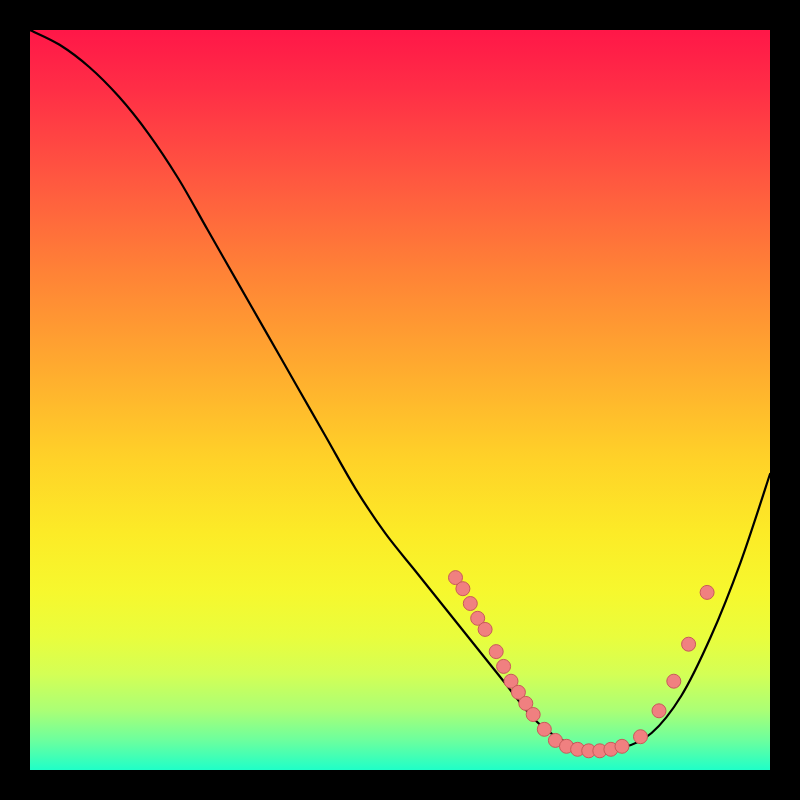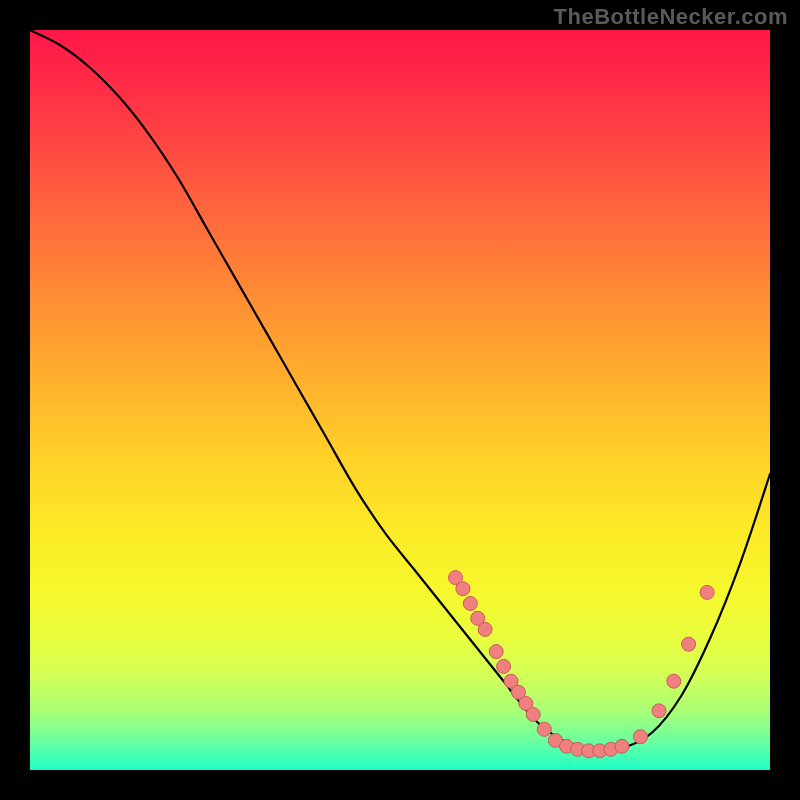--- a/index.html
+++ b/index.html
@@ -50,21 +50,20 @@
   svg.curve {
     position: absolute;
     left: 0; top: 0; width: 100%; height: 100%;
     overflow: visible;
   }
 </style>
 </head>
 <body>
 
 <div class="outer">
-  <div class="watermark">TheBottleNecker.com</div>
   <div class="plot">
     <div class="gradient-bg"></div>
     <svg class="curve" viewBox="0 0 740 740" preserveAspectRatio="none">
       <path id="curve-path" fill="none" stroke="#000000" stroke-width="2.2" stroke-linecap="round" stroke-linejoin="round" d="M0.0,0.0 C4.9,2.5 19.7,8.6 29.6,14.8 C39.5,21.0 49.3,28.4 59.2,37.0 C69.1,45.6 78.9,55.5 88.8,66.6 C98.7,77.7 108.5,90.0 118.4,103.6 C128.3,117.2 138.1,132.0 148.0,148.0 C157.9,164.0 167.7,182.5 177.6,199.8 C187.5,217.1 197.3,234.3 207.2,251.6 C217.1,268.9 226.9,286.1 236.8,303.4 C246.7,320.7 256.5,337.9 266.4,355.2 C276.3,372.5 286.1,389.7 296.0,407.0 C305.9,424.3 315.7,442.8 325.6,458.8 C335.5,474.8 345.3,489.6 355.2,503.2 C365.1,516.8 374.9,527.9 384.8,540.2 C394.7,552.5 404.5,564.9 414.4,577.2 C424.3,589.5 434.1,601.9 444.0,614.2 C453.9,626.5 463.7,638.9 473.6,651.2 C483.5,663.5 493.3,678.3 503.2,688.2 C513.1,698.1 522.9,705.5 532.8,710.4 C542.7,715.3 552.5,716.6 562.4,717.8 C572.3,719.0 582.1,720.3 592.0,717.8 C601.9,715.3 611.7,711.6 621.6,703.0 C631.5,694.4 641.3,682.0 651.2,666.0 C661.1,650.0 670.9,629.0 680.8,606.8 C690.7,584.6 700.5,559.9 710.4,532.8 C720.3,505.7 735.1,458.8 740.0,444.0"></path>
       <g id="points-group">
           <circle cx="425.5" cy="547.6" r="7" fill="#f08080" stroke="#c85a5a" stroke-width="1"></circle>
           <circle cx="432.9" cy="558.7" r="7" fill="#f08080" stroke="#c85a5a" stroke-width="1"></circle>
           <circle cx="440.3" cy="573.5" r="7" fill="#f08080" stroke="#c85a5a" stroke-width="1"></circle>
           <circle cx="447.7" cy="588.3" r="7" fill="#f08080" stroke="#c85a5a" stroke-width="1"></circle>
           <circle cx="455.1" cy="599.4" r="7" fill="#f08080" stroke="#c85a5a" stroke-width="1"></circle>

